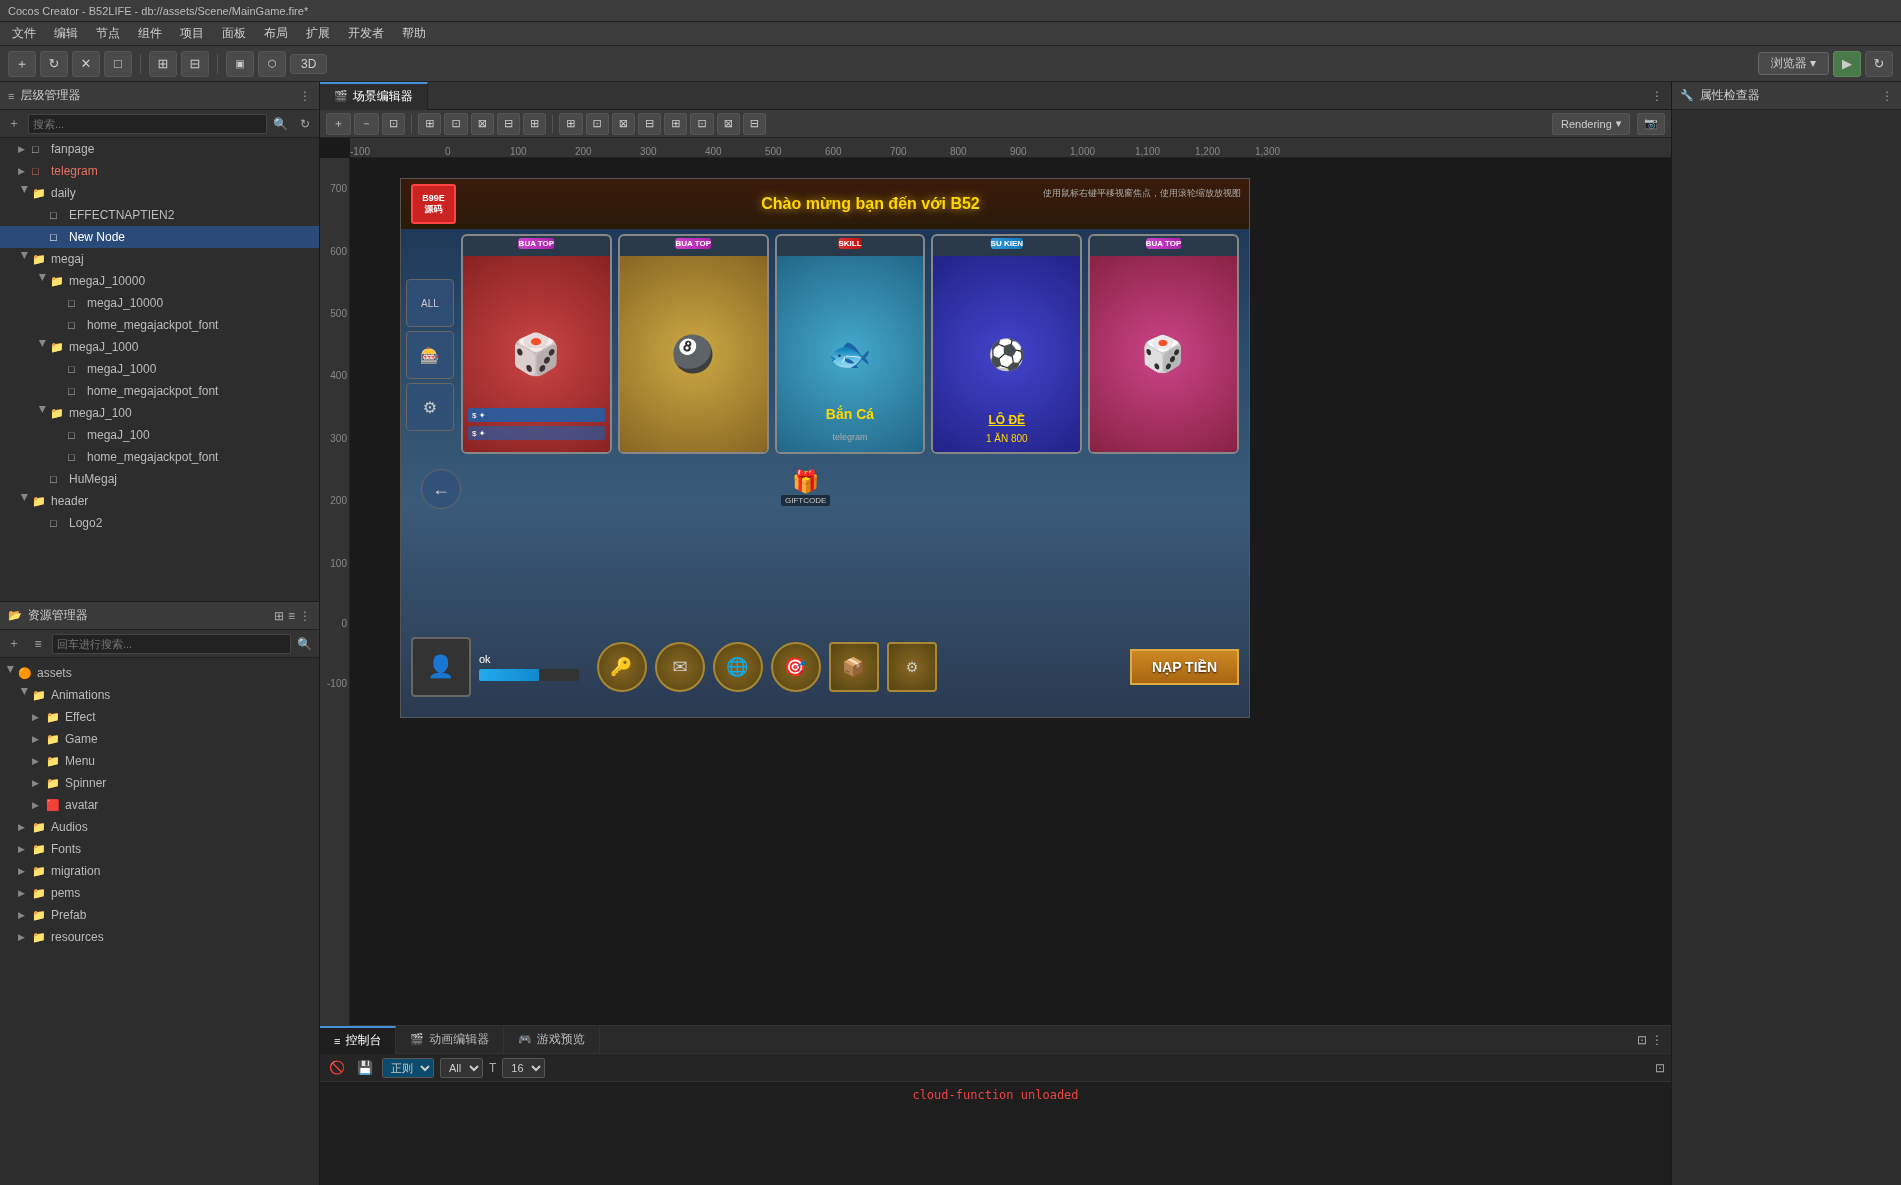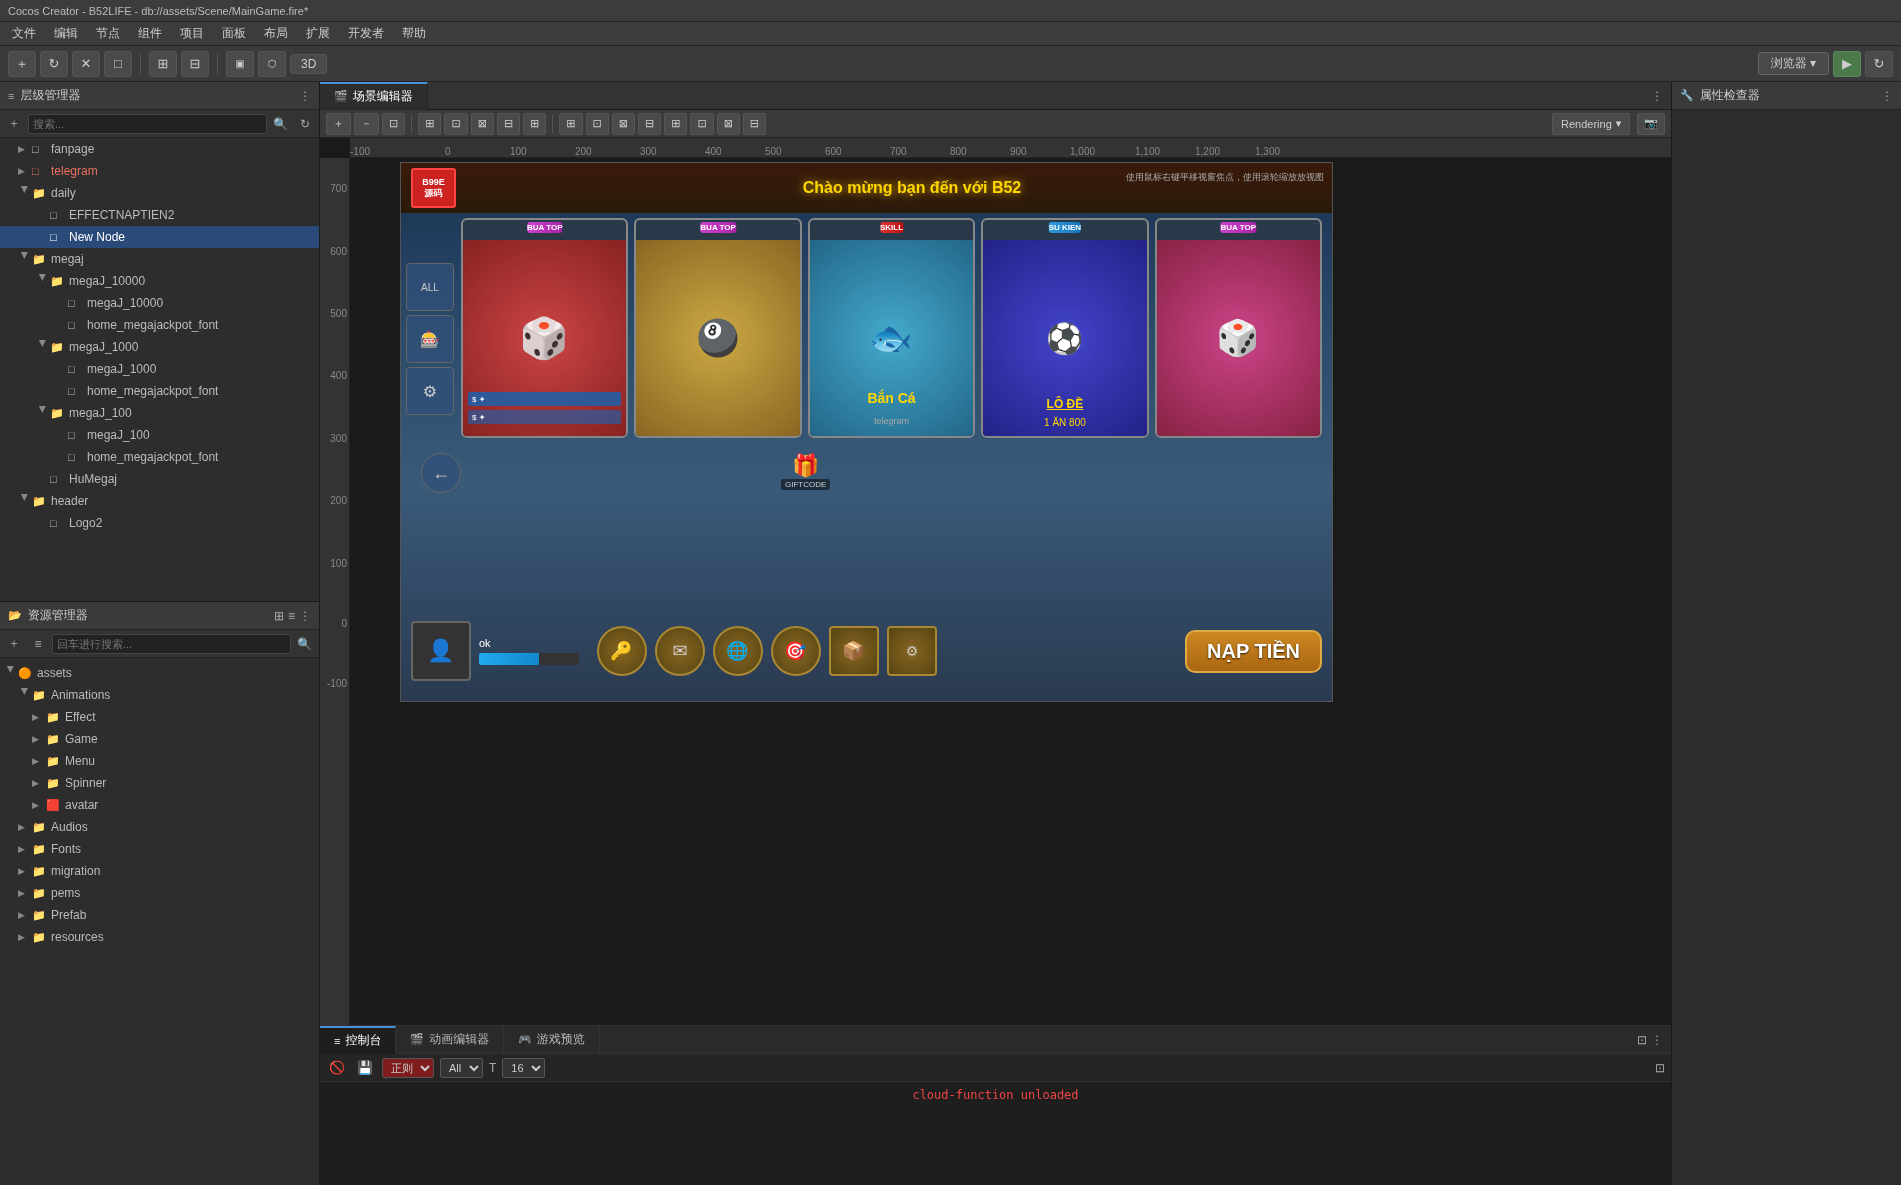--- a/index.html
+++ b/index.html
@@ -325,23 +325,23 @@
       flex-direction: column;
       font-size: 9px;
       color: #888;
       align-items: flex-end;
     }
     .ruler-mark { position: absolute; font-size: 10px; color: #888; }
 
     
     #game-canvas {
       position: absolute;
-      top: 24px;
+      top: 40px;
       left: 80px;
-      width: 933px;
+      width: 850px;
       height: 540px;
       background: #1e2a3a;
       border: 1px solid #555;
       overflow: hidden;
     }
     .game-bg {
       width: 100%;
       height: 100%;
       background: linear-gradient(180deg, #1a3050 0%, #2a4a6a 30%, #3a5a7a 60%, #2a3a50 100%);
       position: relative;
@@ -478,23 +478,23 @@
       border: 2px solid #aa8833;
       border-radius: 50%;
       display: flex; align-items: center; justify-content: center;
       font-size: 18px;
     }
     .nap-tien {
       margin-left: auto;
       padding: 8px 20px;
       background: linear-gradient(180deg, #cc8822, #aa6611);
       border: 2px solid #ddaa44;
-      border-radius: 10px;
+      border-radius: 0;
       color: #fff;
-      font-size: 20px;
+      font-size: 14px;
       font-weight: bold;
       text-shadow: 0 1px 2px rgba(0,0,0,0.8);
     }
     .giftcode-btn {
       display: flex; flex-direction: column; align-items: center;
       cursor: pointer;
     }
     .giftcode-icon { font-size: 22px; }
     .giftcode-label {
       font-size: 8px; color: #ccc;
@@ -554,21 +554,21 @@
       padding: 0 6px;
     }
     .console-btn {
       width: 22px; height: 22px;
       display: flex; align-items: center; justify-content: center;
       cursor: pointer; color: #aaa; font-size: 13px;
       border-radius: 2px;
     }
     .console-filter-select {
       height: 20px;
-      background: #7f1d1d;
+      background: #0c4a6e;
       border: 1px solid #555;
       border-radius: 2px;
       color: #ccc;
       font-size: 11px;
       padding: 0 4px;
     }
     .console-level-select {
       height: 20px;
       background: #333;
       border: 1px solid #555;

